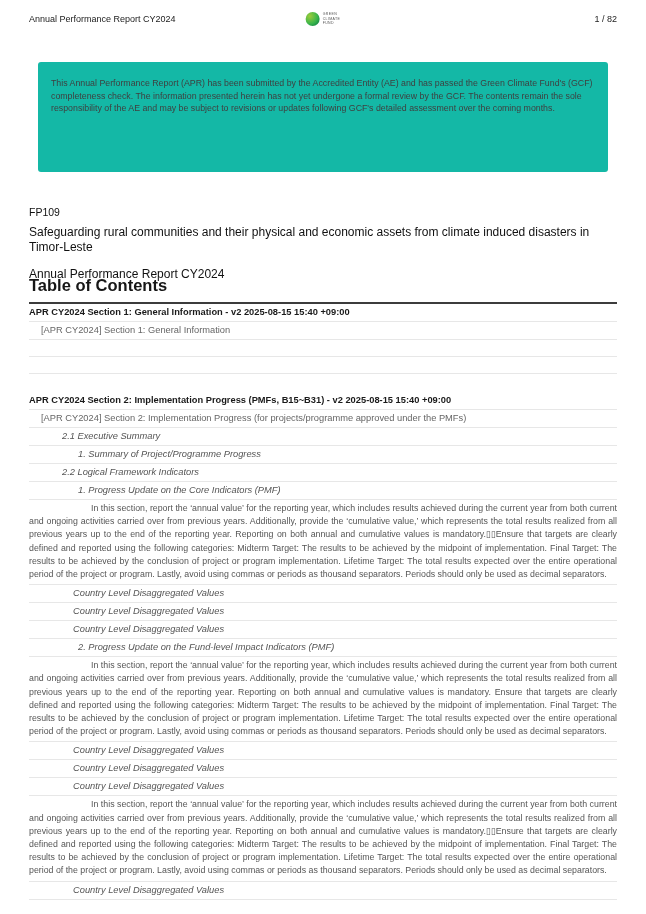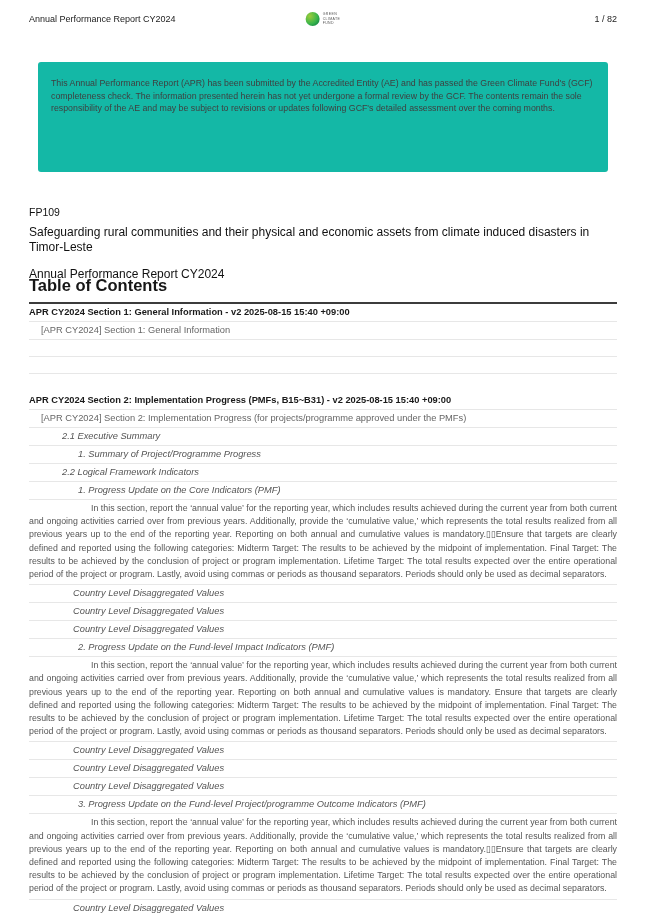--- a/index.html
+++ b/index.html
@@ -84,18 +84,17 @@
         <div class="toc-row lvl3">1. Progress Update on the Core Indicators (PMF)</div>
         <div class="toc-row para">In this section, report the ‘annual value’ for the reporting year, which includes results achieved during the current year from both current and ongoing activities carried over from previous years. Additionally, provide the ‘cumulative value,’ which represents the total results realized from all previous years up to the end of the reporting year. Reporting on both annual and cumulative values is mandatory.▯▯Ensure that targets are clearly defined and reported using the following categories: Midterm Target: The results to be achieved by the midpoint of implementation. Final Target: The results to be achieved by the conclusion of project or program implementation. Lifetime Target: The total results expected over the entire operational period of the project or program. Lastly, avoid using commas or periods as thousand separators. Periods should only be used as decimal separators.</div>
         <div class="toc-row lvl4">Country Level Disaggregated Values</div>
         <div class="toc-row lvl4">Country Level Disaggregated Values</div>
         <div class="toc-row lvl4">Country Level Disaggregated Values</div>
         <div class="toc-row lvl3">2. Progress Update on the Fund-level Impact Indicators (PMF)</div>
         <div class="toc-row para">In this section, report the ‘annual value’ for the reporting year, which includes results achieved during the current year from both current and ongoing activities carried over from previous years. Additionally, provide the ‘cumulative value,’ which represents the total results realized from all previous years up to the end of the reporting year. Reporting on both annual and cumulative values is mandatory. Ensure that targets are clearly defined and reported using the following categories: Midterm Target: The results to be achieved by the midpoint of implementation. Final Target: The results to be achieved by the conclusion of project or program implementation. Lifetime Target: The total results expected over the entire operational period of the project or program. Lastly, avoid using commas or periods as thousand separators. Periods should only be used as decimal separators.</div>
         <div class="toc-row lvl4">Country Level Disaggregated Values</div>
         <div class="toc-row lvl4">Country Level Disaggregated Values</div>
         <div class="toc-row lvl4">Country Level Disaggregated Values</div>
-        <div class="toc-row lvl3">3. Progress Update on the Fund-level Project/programme Outcome Indicators (PMF)</div>
         <div class="toc-row para">In this section, report the ‘annual value’ for the reporting year, which includes results achieved during the current year from both current and ongoing activities carried over from previous years. Additionally, provide the ‘cumulative value,’ which represents the total results realized from all previous years up to the end of the reporting year. Reporting on both annual and cumulative values is mandatory.▯▯Ensure that targets are clearly defined and reported using the following categories: Midterm Target: The results to be achieved by the midpoint of implementation. Final Target: The results to be achieved by the conclusion of project or program implementation. Lifetime Target: The total results expected over the entire operational period of the project or program. Lastly, avoid using commas or periods as thousand separators. Periods should only be used as decimal separators.</div>
         <div class="toc-row lvl4">Country Level Disaggregated Values</div>
       </div>
     </div>
 </div>
 
 </body></html>

